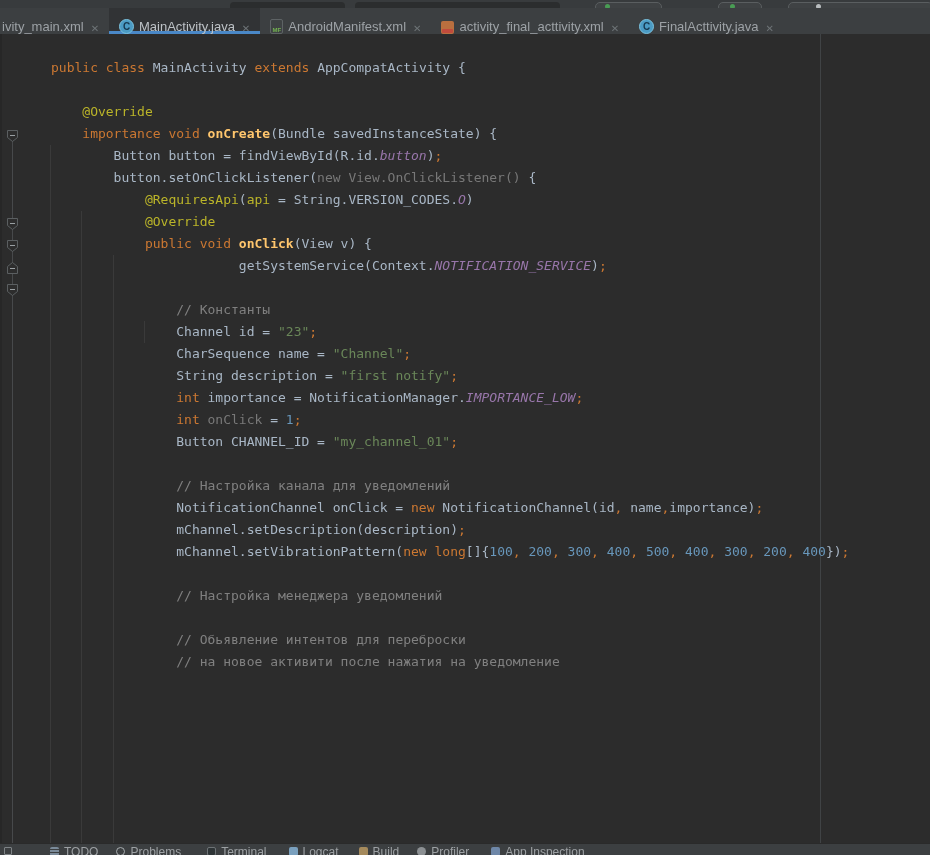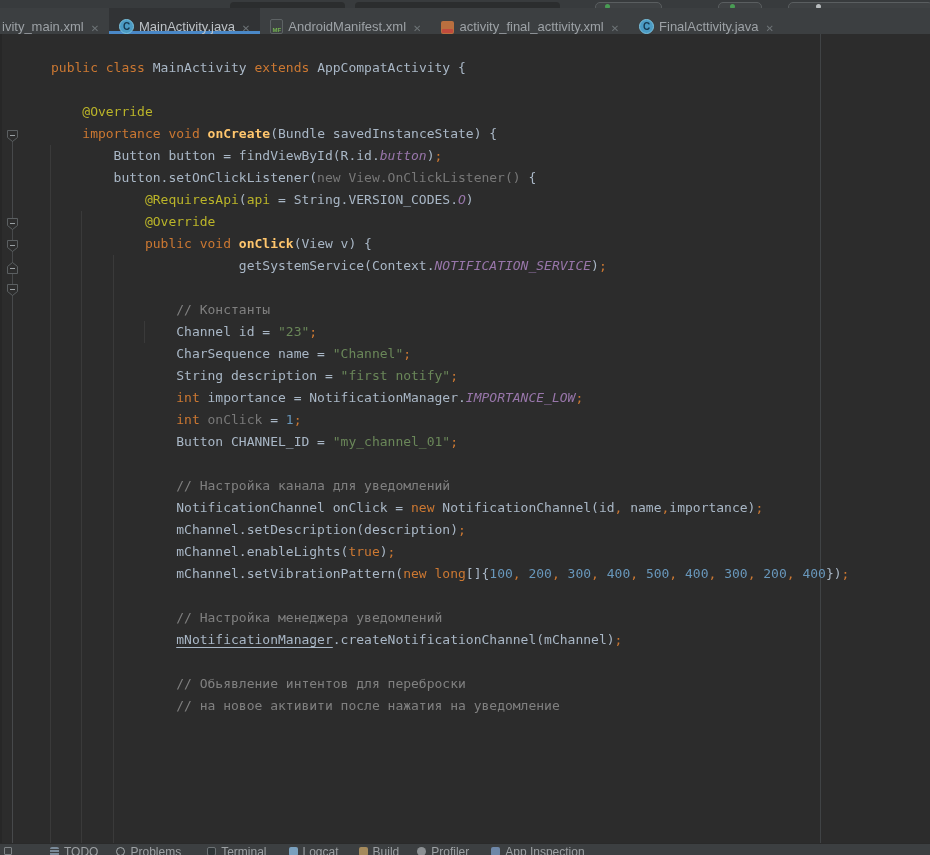--- a/index.html
+++ b/index.html
@@ -132,25 +132,23 @@
         <div class="code-line"><span class="tok-d">                Channel id = </span><span class="tok-s">"23"</span><span class="tok-k">;</span></div>
         <div class="code-line"><span class="tok-d">                CharSequence name = </span><span class="tok-s">"Channel"</span><span class="tok-k">;</span></div>
         <div class="code-line"><span class="tok-d">                String description = </span><span class="tok-s">"first notify"</span><span class="tok-k">;</span></div>
         <div class="code-line"><span class="tok-d">                </span><span class="tok-k">int</span><span class="tok-d"> importance = NotificationManager.</span><span class="tok-p">IMPORTANCE_LOW</span><span class="tok-k">;</span></div>
         <div class="code-line"><span class="tok-d">                </span><span class="tok-k">int</span><span class="tok-d"> </span><span class="tok-g">onClick</span><span class="tok-d"> = </span><span class="tok-n">1</span><span class="tok-k">;</span></div>
         <div class="code-line"><span class="tok-d">                Button CHANNEL_ID = </span><span class="tok-s">"my_channel_01"</span><span class="tok-k">;</span></div>
         <div class="code-line"></div>
         <div class="code-line"><span class="tok-d">                </span><span class="tok-c">// Настройка канала для уведомлений</span></div>
         <div class="code-line"><span class="tok-d">                NotificationChannel onClick = </span><span class="tok-k">new</span><span class="tok-d"> NotificationChannel(id</span><span class="tok-k">,</span><span class="tok-d"> name</span><span class="tok-k">,</span><span class="tok-d">importance)</span><span class="tok-k">;</span></div>
         <div class="code-line"><span class="tok-d">                mChannel.setDescription(description)</span><span class="tok-k">;</span></div>
-        <div class="code-line"><span class="tok-d">                mChannel.enableLights(</span><span class="tok-k">true</span><span class="tok-d">)</span><span class="tok-k">;</span></div>
         <div class="code-line"><span class="tok-d">                mChannel.setVibrationPattern(</span><span class="tok-k">new</span><span class="tok-d"> </span><span class="tok-k">long</span><span class="tok-d">[]{</span><span class="tok-n">100</span><span class="tok-k">,</span><span class="tok-d"> </span><span class="tok-n">200</span><span class="tok-k">,</span><span class="tok-d"> </span><span class="tok-n">300</span><span class="tok-k">,</span><span class="tok-d"> </span><span class="tok-n">400</span><span class="tok-k">,</span><span class="tok-d"> </span><span class="tok-n">500</span><span class="tok-k">,</span><span class="tok-d"> </span><span class="tok-n">400</span><span class="tok-k">,</span><span class="tok-d"> </span><span class="tok-n">300</span><span class="tok-k">,</span><span class="tok-d"> </span><span class="tok-n">200</span><span class="tok-k">,</span><span class="tok-d"> </span><span class="tok-n">400</span><span class="tok-d">})</span><span class="tok-k">;</span></div>
         <div class="code-line"></div>
         <div class="code-line"><span class="tok-d">                </span><span class="tok-c">// Настройка менеджера уведомлений</span></div>
-        <div class="code-line"><span class="tok-d">                </span><span class="tok-u">mNotificationManager</span><span class="tok-d">.createNotificationChannel(mChannel)</span><span class="tok-k">;</span></div>
         <div class="code-line"></div>
         <div class="code-line"><span class="tok-d">                </span><span class="tok-c">// Обьявление интентов для переброски</span></div>
         <div class="code-line"><span class="tok-d">                </span><span class="tok-c">// на новое активити после нажатия на уведомление</span></div>
       </div>
   <div class="fold-marker" style="top: 94px;"><svg width="11" height="12">
           <path d="M0.5 0.5 h10 v7 l-5 4 l-5 -4 z" fill="#2D2D2D" stroke="#5B5F61"></path>
           <line x1="3" y1="5.5" x2="8" y2="5.5" stroke="#9AA0A3"></line>
         </svg></div>
       <div class="fold-marker" style="top: 182px;"><svg width="11" height="12">
           <path d="M0.5 0.5 h10 v7 l-5 4 l-5 -4 z" fill="#2D2D2D" stroke="#5B5F61"></path>

